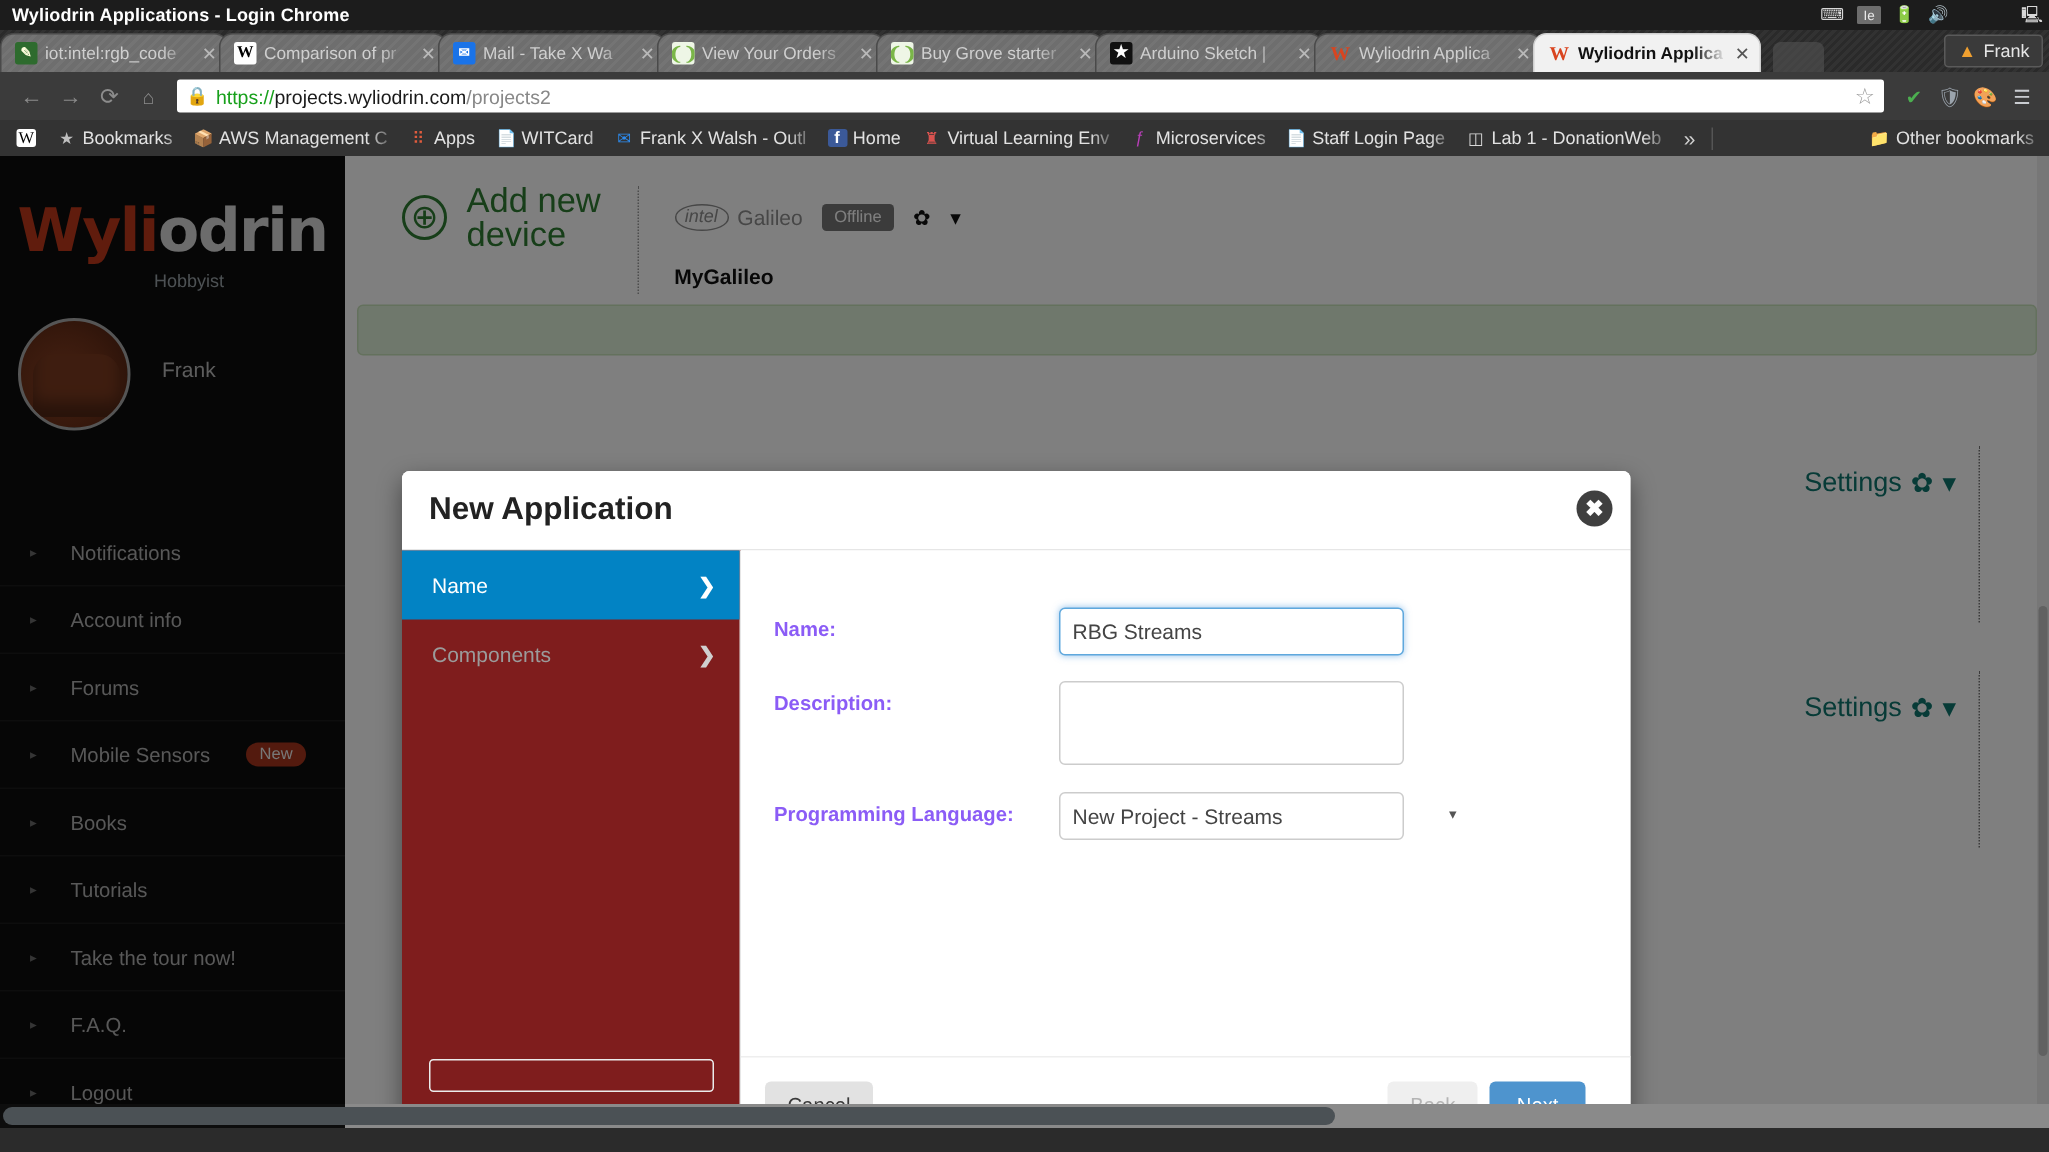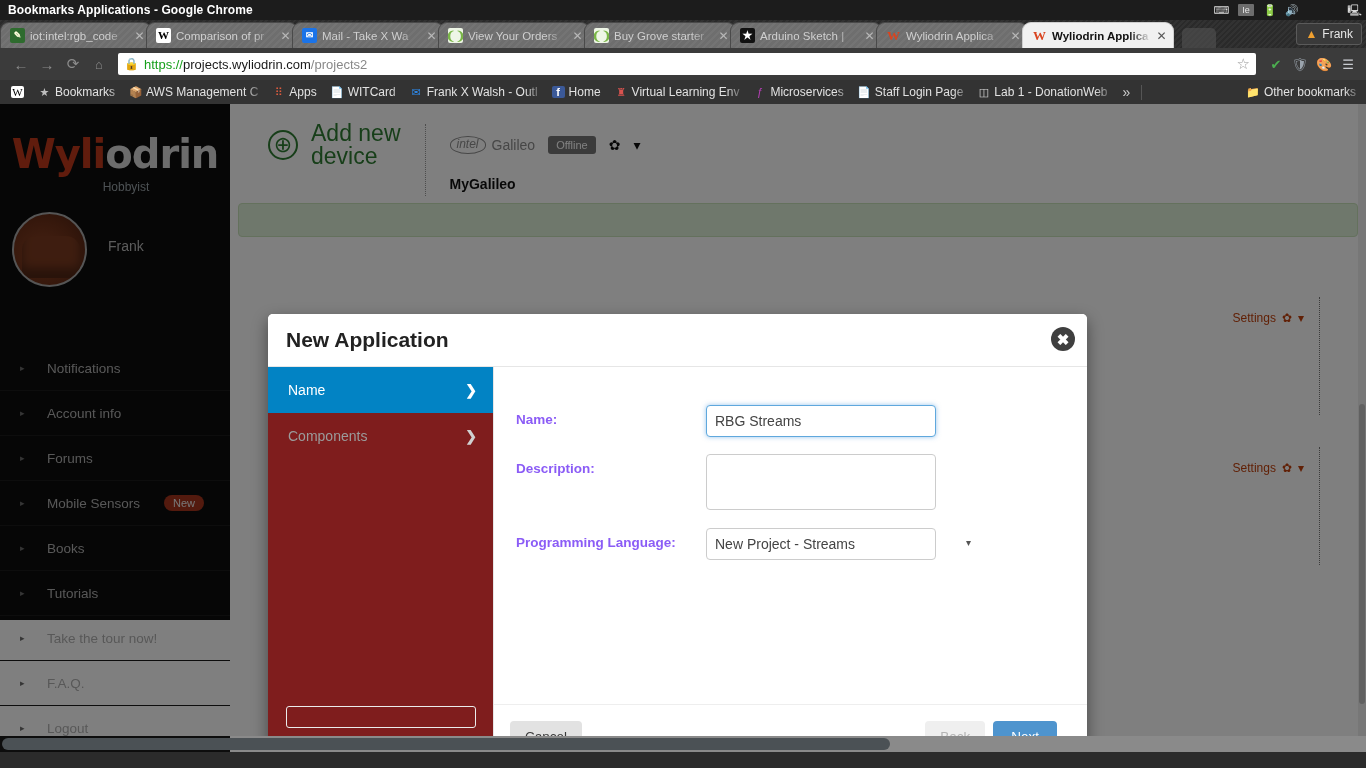--- a/index.html
+++ b/index.html
@@ -131,21 +131,21 @@
   .bm-sep { width:1px; height:15px; background:#555; margin:0 3px; }
   .bm-other { margin-left:auto; display:flex; align-items:center; gap:5px; padding-right:6px; }
 
   
   .page {
     position:absolute; left:0; top:104px; width:1366px; height:648px;
     background:#ffffff; overflow:hidden;
   }
   
   .sidenav {
-    position:absolute; left:0; top:0; width:230px; height:516px;
+    position:absolute; left:0; top:0; width:230px; height:648px;
     background:#0d0d0d; color:#cfcfcf;
   }
   .brand-wrap { padding:30px 0 6px; text-align:center; position:relative; }
   .brand-logo {
     font-family:"DejaVu Sans", sans-serif; font-size:40px; font-weight:bold;
     line-height:1; letter-spacing:-1px;
   }
   .brand-w { color:#c0391b; }
   .brand-d { color:#d8d8d8; }
   .brand-sub { font-size:12px; color:#9aa3a8; margin-top:6px; margin-left:22px; }
@@ -207,22 +207,22 @@
     background:#777; color:#fff; font-size:11px; padding:3px 8px; border-radius:3px;
   }
   .gear { font-size:14px; color:#111; }
   .dev-name { font-size:14px; font-weight:bold; color:#111; margin-top:22px; }
   .alert-green {
     margin:4px 8px 0 8px; height:34px; border-radius:4px;
     background:#dff0d8; border:1px solid #c8e2bb;
   }
   .proj-row { position:relative; height:150px; }
   .proj-settings {
-    position:absolute; right:62px; top:22px; font-size:12px; color:#c2410c;
-    display:flex; align-items:center; gap:6px;
+    position:absolute; right:62px; top:22px; font-size:18px; color:#0f766e;
+    display:flex; align-items:flex-start; gap:6px;
   }
   .proj-name { position:absolute; left:640px; top:60px; font-size:14px; color:#222; }
   .proj-vdiv {
     position:absolute; right:46px; top:8px; height:118px;
     border-left:1px dotted #777;
   }
 
   
   .backdrop {
     position:absolute; left:0; top:0; width:1366px; height:648px;
@@ -324,21 +324,21 @@
     position:absolute; right:1px; top:300px; width:6px; height:300px;
     background:#c2c2c2; border-radius:3px;
   }
 </style>
 </head>
 <body>
 
 <div id="root">
 
   <div class="os-titlebar">
-    <div class="os-title">Bookmarks Applications - Google Chrome</div>
+    <div class="os-title">Wyliodrin Applications - Login Chrome</div>
     <div class="os-tray">
       <span class="tray-ico">⌨</span>
       <span class="tray-badge">Ie</span>
       <span class="tray-ico">🔋</span>
       <span class="tray-ico">🔊</span>
       <span class="tray-clock">15:01</span>
       <span class="tray-ico">🖳</span>
     </div>
   </div>
 

